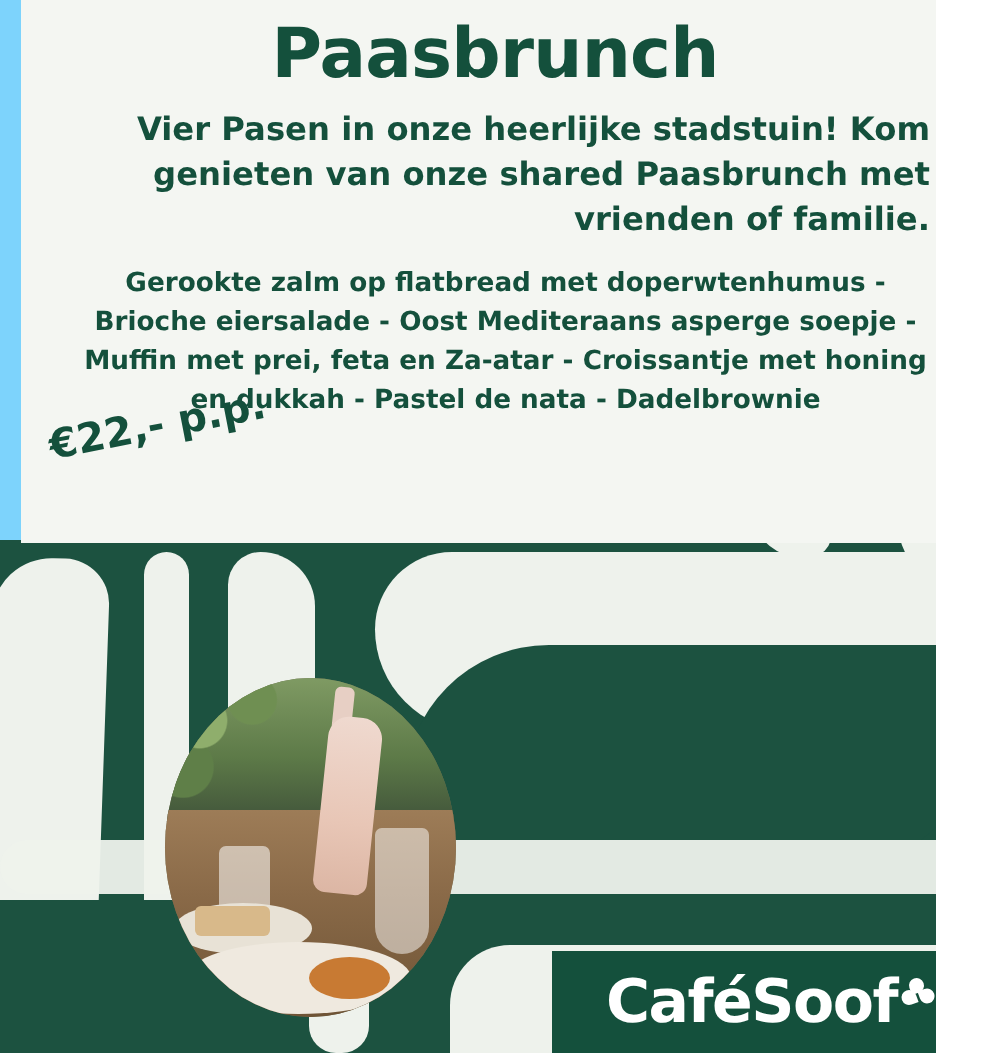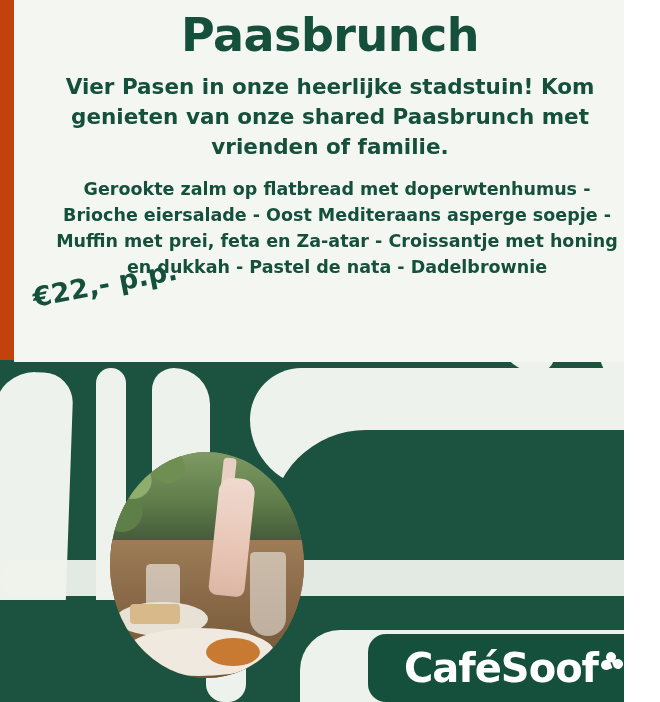--- a/index.html
+++ b/index.html
@@ -10,21 +10,21 @@
     width: 660px;
     height: 702px;
     overflow: hidden;
     font-family: "DejaVu Sans", sans-serif;
     background: #ffffff;
   }
   .poster {
     position: relative;
     width: 624px;
     height: 702px;
-    background: #c2410c;
+    background: #7dd3fc;
     overflow: hidden;
     text-decoration: underline;
   }
 
   
   .bg-green {
     position: absolute;
     left: 0;
     top: 360px;
     width: 660px;
@@ -124,21 +124,21 @@
     text-align: center;
     color: #14503c;
     font-weight: 800;
     font-size: 46px;
     letter-spacing: -0.5px;
     line-height: 58px;
     font-family: "DejaVu Sans", sans-serif;
   }
   .intro {
     margin: 8px 6px 0 6px;
-    text-align: center;
+    text-align: right;
     color: #14503c;
     font-weight: 700;
     font-size: 21.5px;
     line-height: 30px;
   }
   .menu {
     margin: 14px 2px 0 16px;
     text-align: center;
     color: #14503c;
     font-weight: 600;
@@ -251,21 +251,20 @@
   .logo-box {
     position: absolute;
     left: 368px;
     top: 634px;
     width: 292px;
     height: 68px;
     background: #14503c;
     display: flex;
     align-items: center;
     justify-content: center;
-    border-radius: 18px;
   }
   .logo-text {
     color: #ffffff;
     font-weight: 800;
     font-size: 40px;
     letter-spacing: -1px;
     font-family: "DejaVu Sans", sans-serif;
   }
   .logo-mark {
     position: relative;

